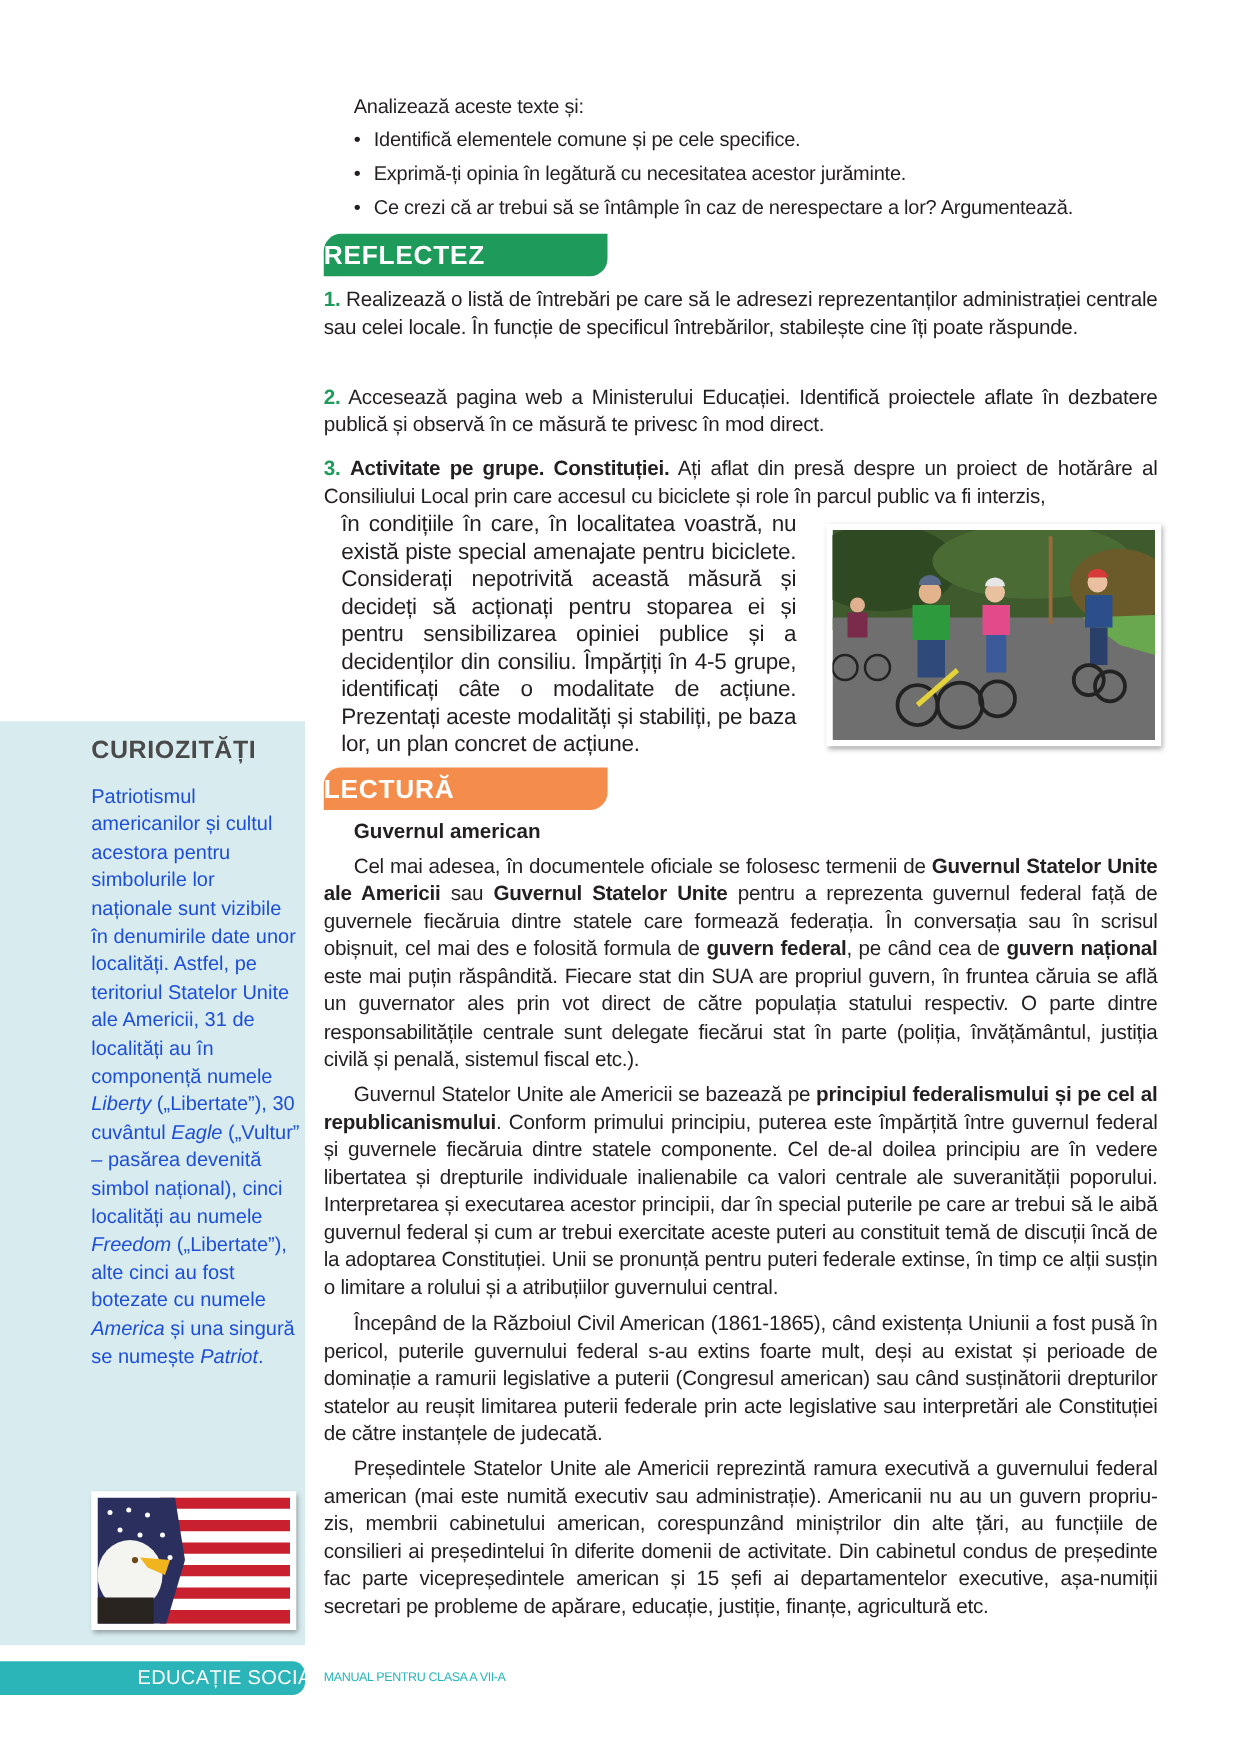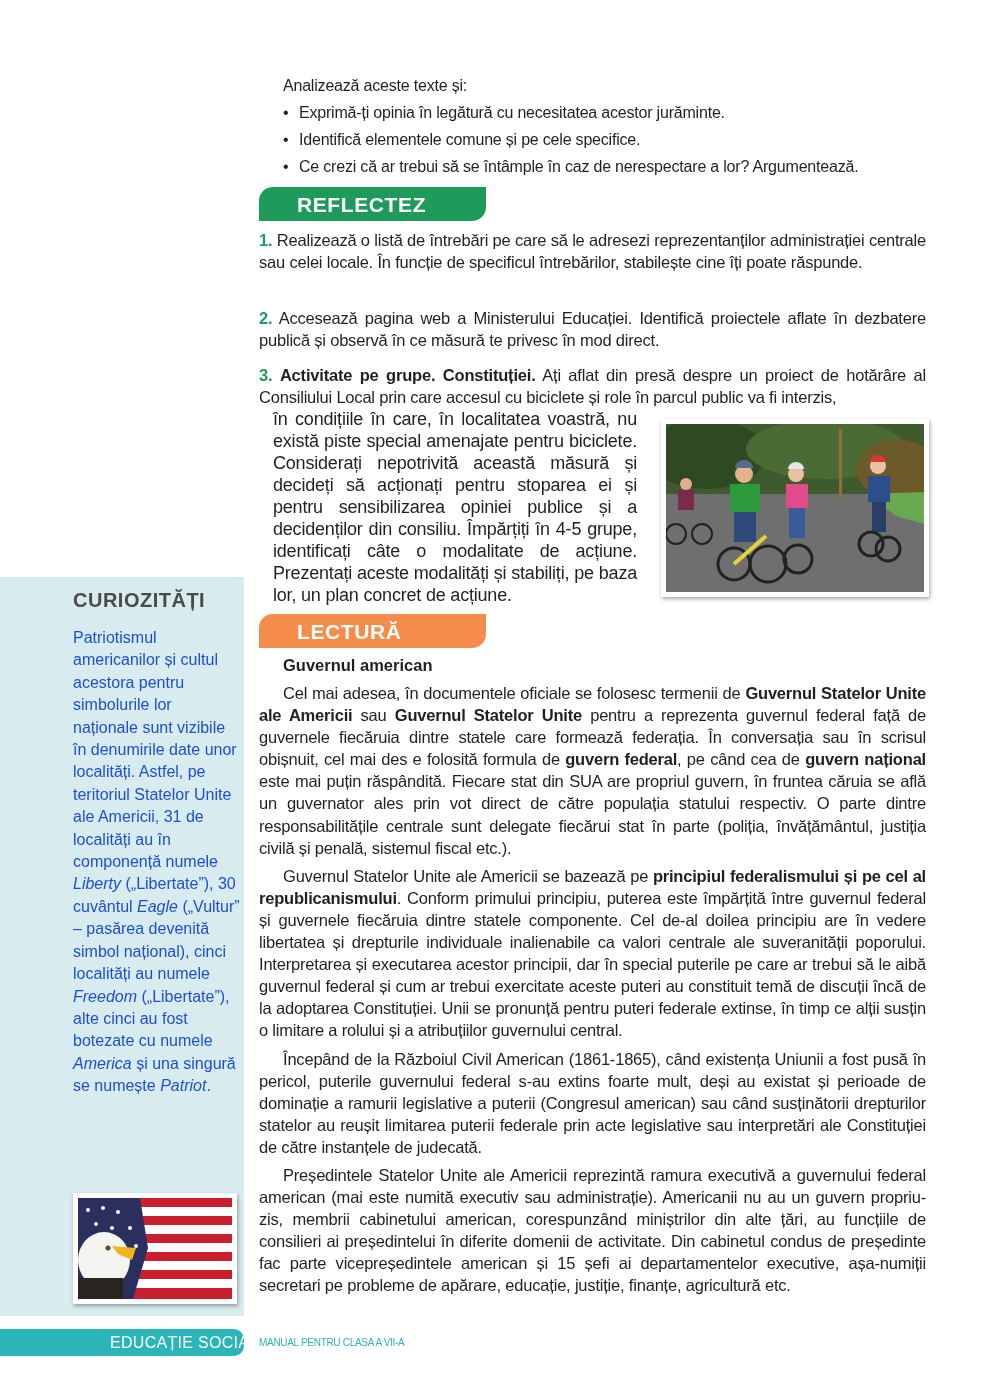--- a/index.html
+++ b/index.html
@@ -8,21 +8,21 @@
   .abs { position:absolute; }
 
   
   #intro { left:283px; top:72px; width:680px; font-size:16px; line-height:27px; letter-spacing:-0.2px; }
   #intro ul { margin:0; padding:0; list-style:none; }
   #intro li { position:relative; padding-left:16px; }
   #intro li::before { content:"•"; position:absolute; left:0; top:0; }
 
   
   .banner { height:34px; border-radius:14px 0 14px 0; color:#fff; font-size:21px; font-weight:bold;
-            letter-spacing:0.6px; line-height:36px; padding-left:38px; box-sizing:border-box; }
+            letter-spacing:0.6px; line-height:36px; box-sizing:border-box; }
   #banner-reflectez { left:259px; top:187px; width:227px; background:#1e9a5b; }
   #banner-lectura { left:259px; top:614px; width:227px; background:#f48d4c; }
 
   
   .task { left:259px; width:667px; font-size:16.5px; line-height:22px; text-align:justify; letter-spacing:-0.2px; }
   .task .num { color:#1e9a5b; font-weight:bold; }
   #task1 { top:229px; }
   #task2 { top:307px; }
   #task3 { top:364px; }
   #task3-wrap { left:273px; top:408px; width:364px; font-size:18px; line-height:22px; text-align:justify; letter-spacing:-0.2px; }
@@ -50,22 +50,22 @@
                    font-size:15px; line-height:27px; text-align:center; color:#231f20; }
   #footer-subject { left:110px; top:1329px; font-size:16px; line-height:27px; color:#fff; letter-spacing:0.3px; }
   #footer-manual { left:259px; top:1329px; font-size:10px; line-height:27px; color:#2bb5b8; letter-spacing:-0.3px; }
 </style>
 </head>
 <body>
 
 <div id="intro" class="abs">
   <div>Analizează aceste texte și:</div>
   <ul>
+    <li>Identifică elementele comune și pe cele specifice.</li>
     <li>Exprimă-ți opinia în legătură cu necesitatea acestor jurăminte.</li>
-    <li>Identifică elementele comune și pe cele specifice.</li>
     <li>Ce crezi că ar trebui să se întâmple în caz de nerespectare a lor? Argumentează.</li>
   </ul>
 </div>
 
 <div id="banner-reflectez" class="abs banner">REFLECTEZ</div>
 
 <div id="task1" class="abs task">
   <span class="num">1.</span>
   <span>Realizează o listă de întrebări pe care să le adresezi reprezentanților administrației centrale sau celei locale. În funcție de specificul întrebărilor, stabilește cine îți poate răspunde.</span>
 </div>

